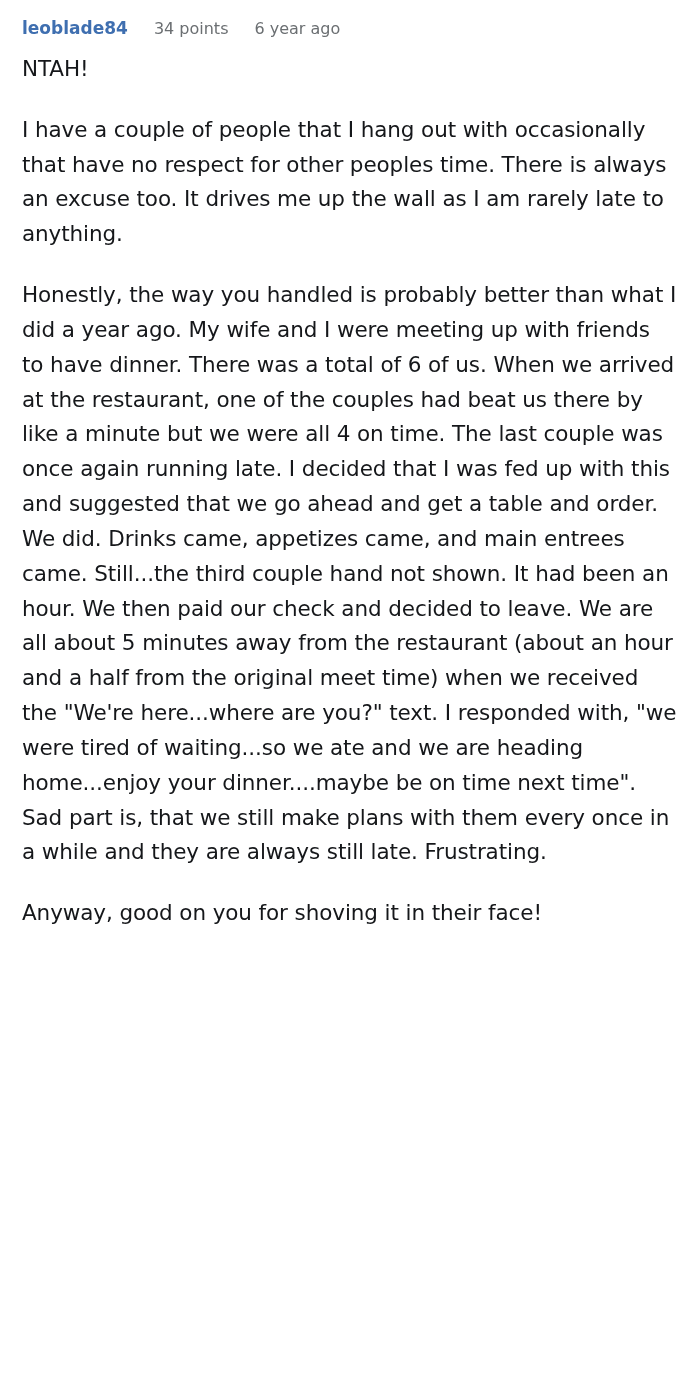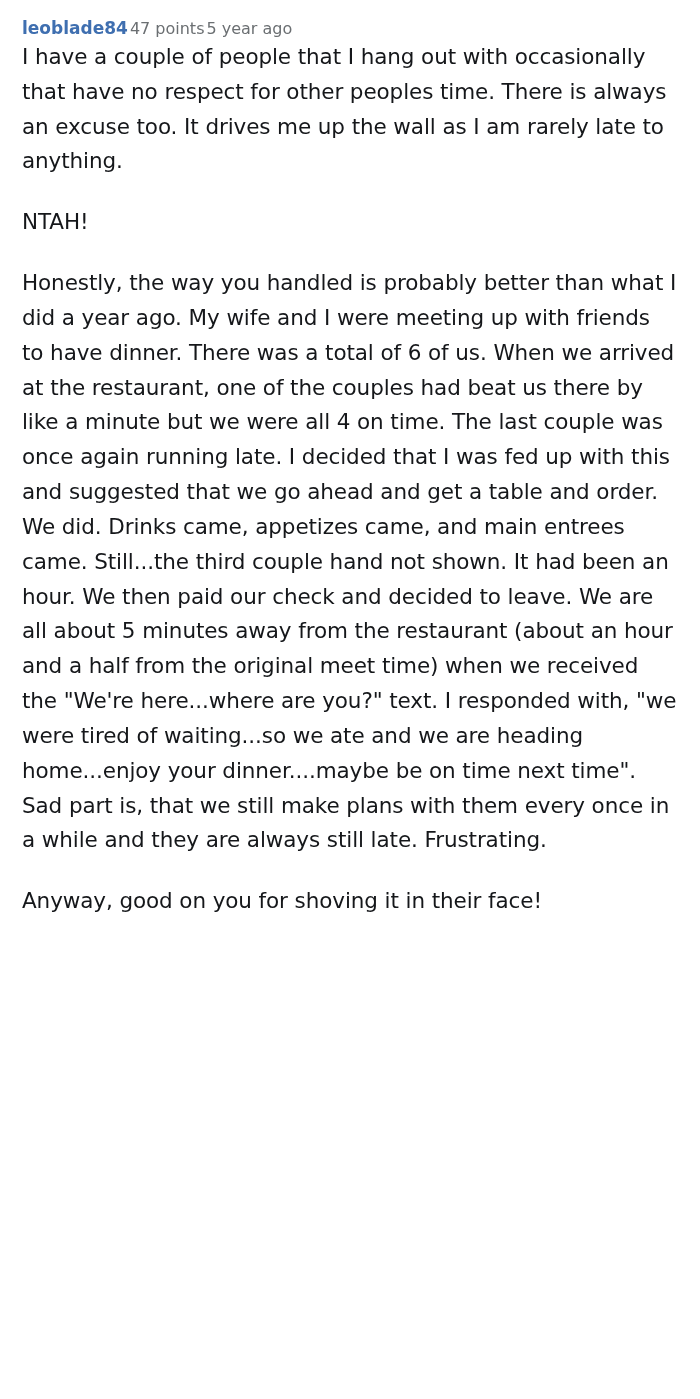--- a/index.html
+++ b/index.html
@@ -15,23 +15,23 @@
     -webkit-font-smoothing: antialiased;
   }
   .comment {
     padding: 18px 22px 10px 22px;
     box-sizing: border-box;
     width: 700px;
   }
   .comment-header {
     display: flex;
     align-items: baseline;
-    gap: 2px;
+    gap: 26px;
     font-size: 17px;
-    margin-bottom: 2px;
+    margin-bottom: 14px;
     white-space: nowrap;
   }
   .author {
     color: #3f6fb0;
     font-weight: bold;
     font-size: 17px;
   }
   .points, .age {
     color: #6b6f72;
     font-size: 16px;
@@ -49,22 +49,22 @@
   .comment-body p:last-child {
     margin-bottom: 14px;
   }
 </style>
 </head>
 <body>
 
 <div class="comment">
   <div class="comment-header">
     <span class="author">leoblade84</span>
-    <span class="points">47 points</span>
-    <span class="age">5 year ago</span>
+    <span class="points">34 points</span>
+    <span class="age">6 year ago</span>
   </div>
   <div class="comment-body">
+    <p>NTAH!</p>
     <p>I have a couple of people that I hang out with occasionally that have no respect for other peoples time. There is always an excuse too. It drives me up the wall as I am rarely late to anything.</p>
-    <p>NTAH!</p>
     <p>Honestly, the way you handled is probably better than what I did a year ago. My wife and I were meeting up with friends to have dinner. There was a total of 6 of us. When we arrived at the restaurant, one of the couples had beat us there by like a minute but we were all 4 on time. The last couple was once again running late. I decided that I was fed up with this and suggested that we go ahead and get a table and order. We did. Drinks came, appetizes came, and main entrees came. Still...the third couple hand not shown. It had been an hour. We then paid our check and decided to leave. We are all about 5 minutes away from the restaurant (about an hour and a half from the original meet time) when we received the "We're here...where are you?" text. I responded with, "we were tired of waiting...so we ate and we are heading home...enjoy your dinner....maybe be on time next time". Sad part is, that we still make plans with them every once in a while and they are always still late. Frustrating.</p>
     <p>Anyway, good on you for shoving it in their face!</p>
   </div>
 </div>
 
 </body></html>

